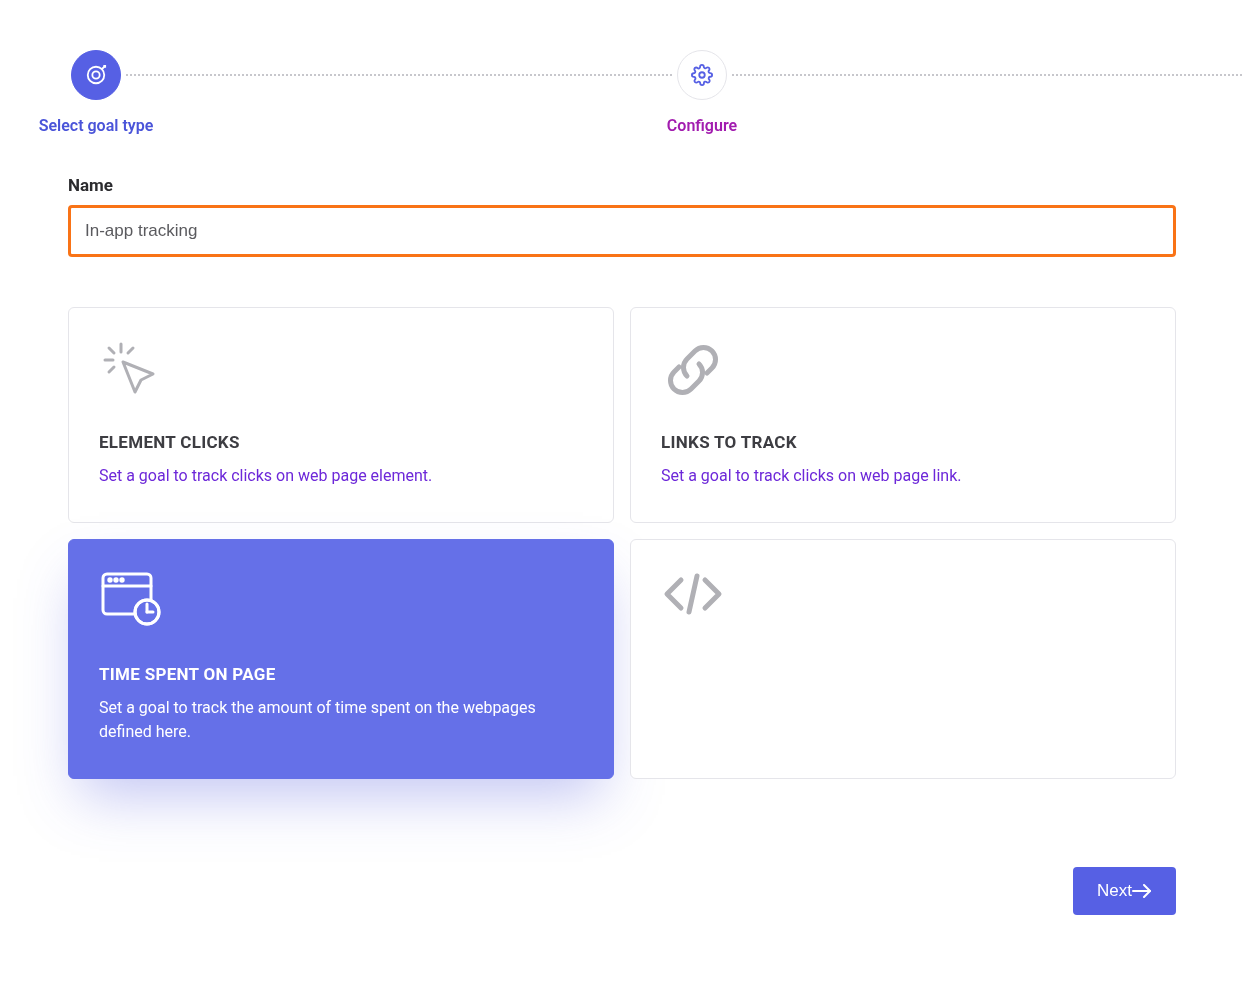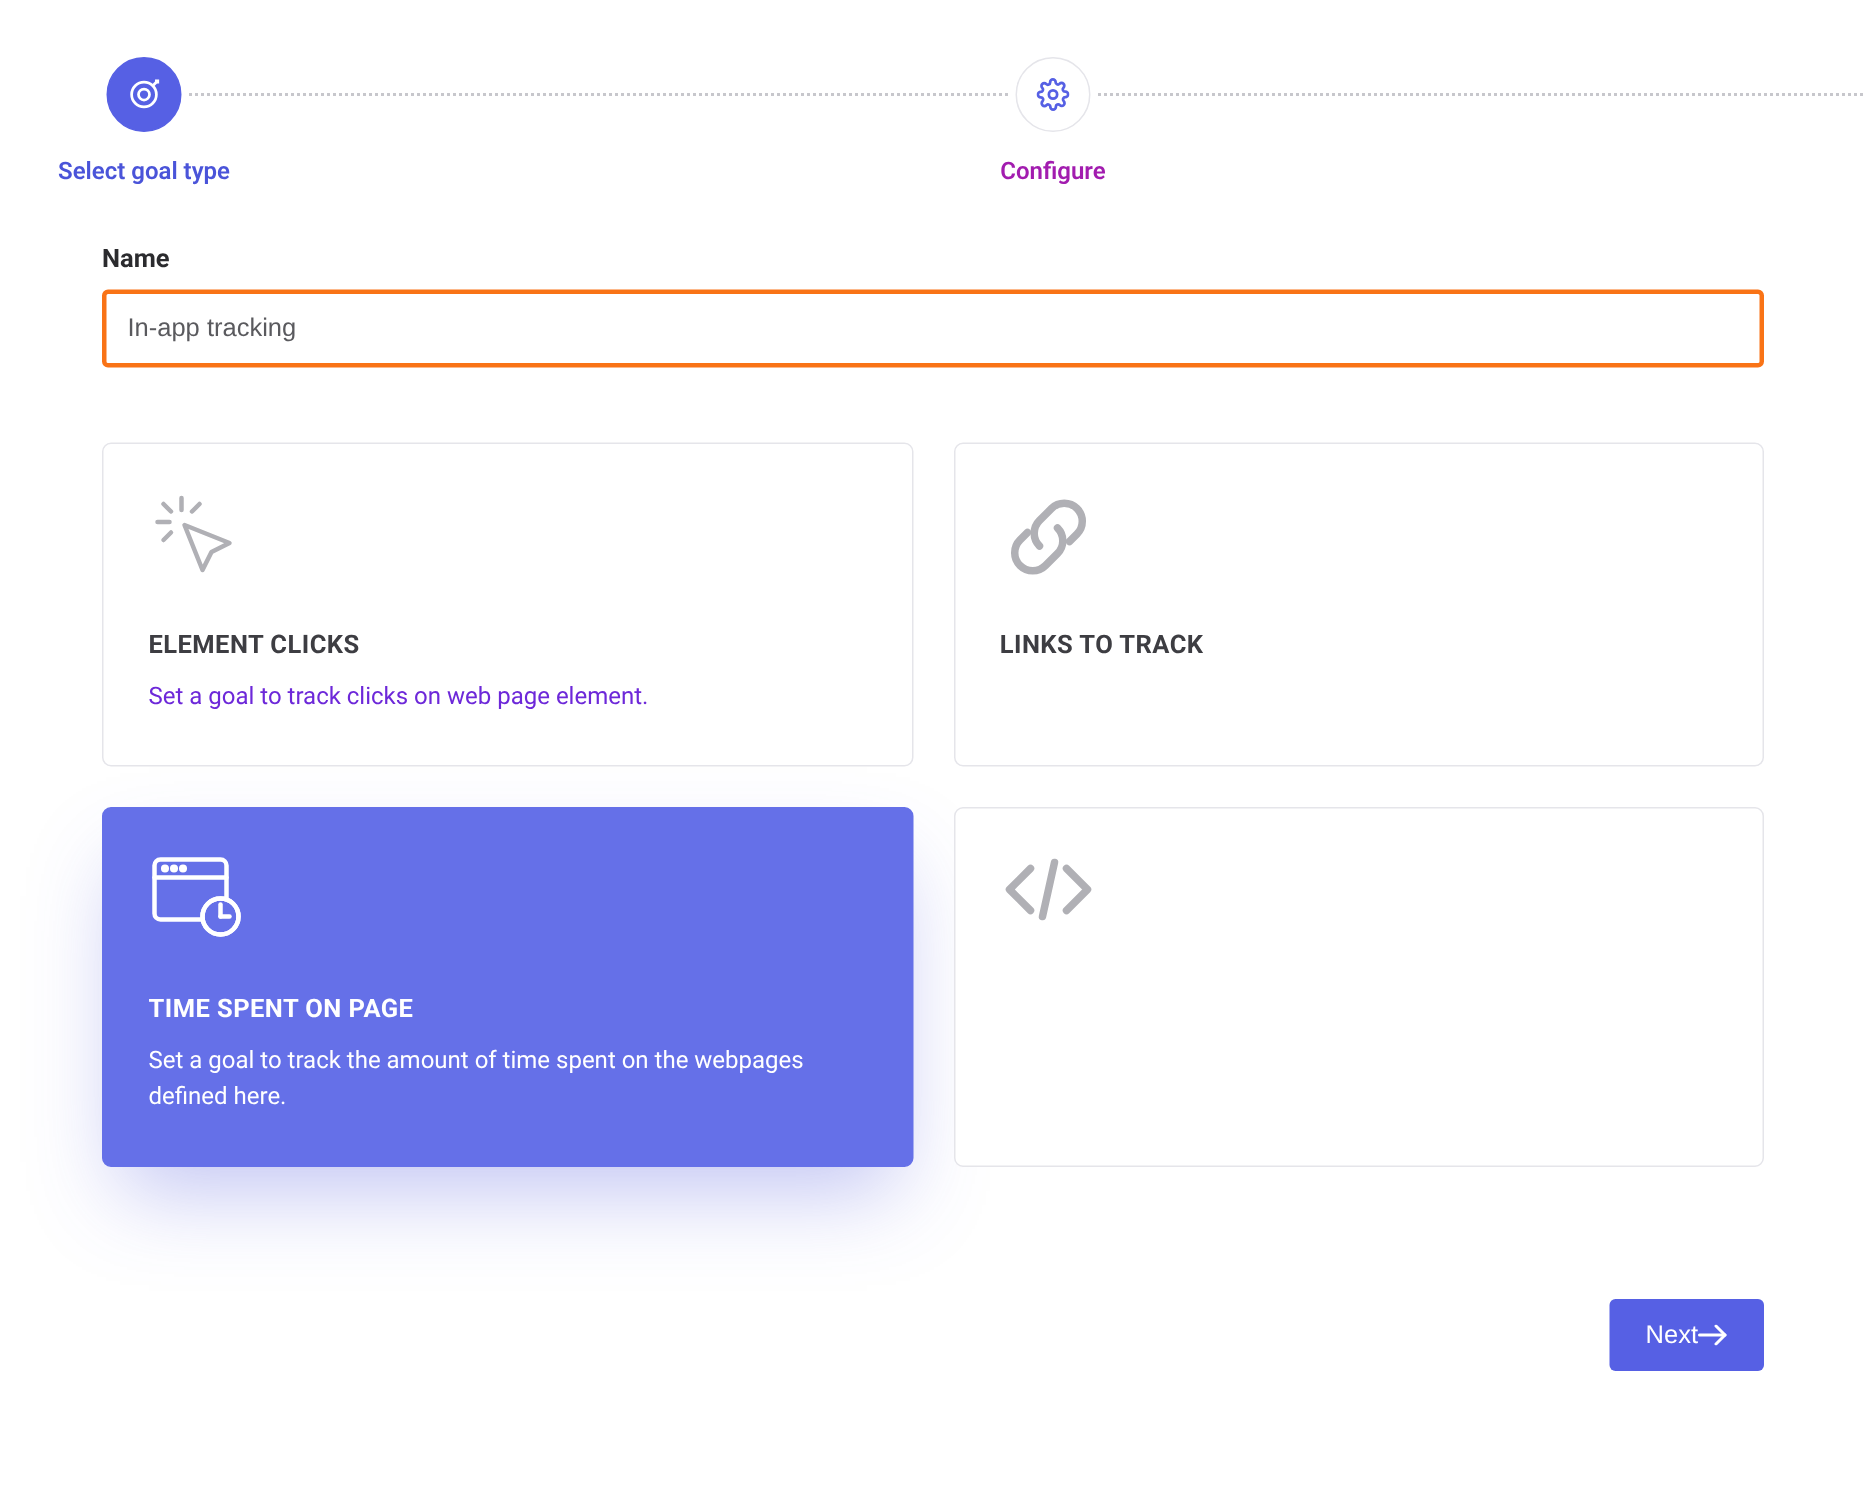--- a/index.html
+++ b/index.html
@@ -13,21 +13,21 @@
   }
   .container {
     width: 1244px;
     padding: 0 16px;
   }
   
   .stepper {
     display: flex;
     align-items: center;
     justify-content: center;
-    padding-top: 38px;
+    padding-top: 50px;
     padding-bottom: 30px;
     position: relative;
   }
   .step {
     display: flex;
     flex-direction: column;
     align-items: center;
     width: 160px;
     position: relative;
     z-index: 2;
@@ -81,21 +81,21 @@
     font-size: 17px;
     border: 3px solid #f97316;
     border-radius: 4px;
     background: #fff;
     color: #5a5a5e;
   }
   
   .cards {
     display: grid;
     grid-template-columns: 1fr 1fr;
-    gap: 27px;
+    gap: 16px;
     margin: 50px 52px 0 52px;
   }
   .card {
     border: 1px solid #e5e5ea;
     border-radius: 6px;
     padding: 30px 30px 34px 30px;
     background: #fff;
     cursor: pointer;
   }
   .card.selected {
@@ -198,20 +198,21 @@
     </div>
 
     <div class="card">
       <div class="card-icon">
         <svg width="64" height="64" viewBox="0 0 64 64" fill="none" stroke="#b0b0b5" stroke-width="5" stroke-linecap="round">
           <path d="M26 38 a12 12 0 0 1 0-17 l8-8 a12 12 0 0 1 17 17 l-5 5"></path>
           <path d="M38 26 a12 12 0 0 1 0 17 l-8 8 a12 12 0 0 1-17-17 l5-5"></path>
         </svg>
       </div>
       <div class="card-title">LINKS TO TRACK</div>
+      <div class="card-desc">Set a goal to track clicks on web page link.</div>
     </div>
 
     <div class="card selected">
       <div class="card-icon">
         <svg width="64" height="58" viewBox="0 0 64 58" fill="none" stroke="#fff" stroke-width="3" stroke-linecap="round" stroke-linejoin="round">
           <rect x="4" y="4" width="48" height="40" rx="4"></rect>
           <line x1="4" y1="16" x2="52" y2="16"></line>
           <circle cx="11" cy="10" r="1.2" fill="#fff"></circle>
           <circle cx="17" cy="10" r="1.2" fill="#fff"></circle>
           <circle cx="23" cy="10" r="1.2" fill="#fff"></circle>

